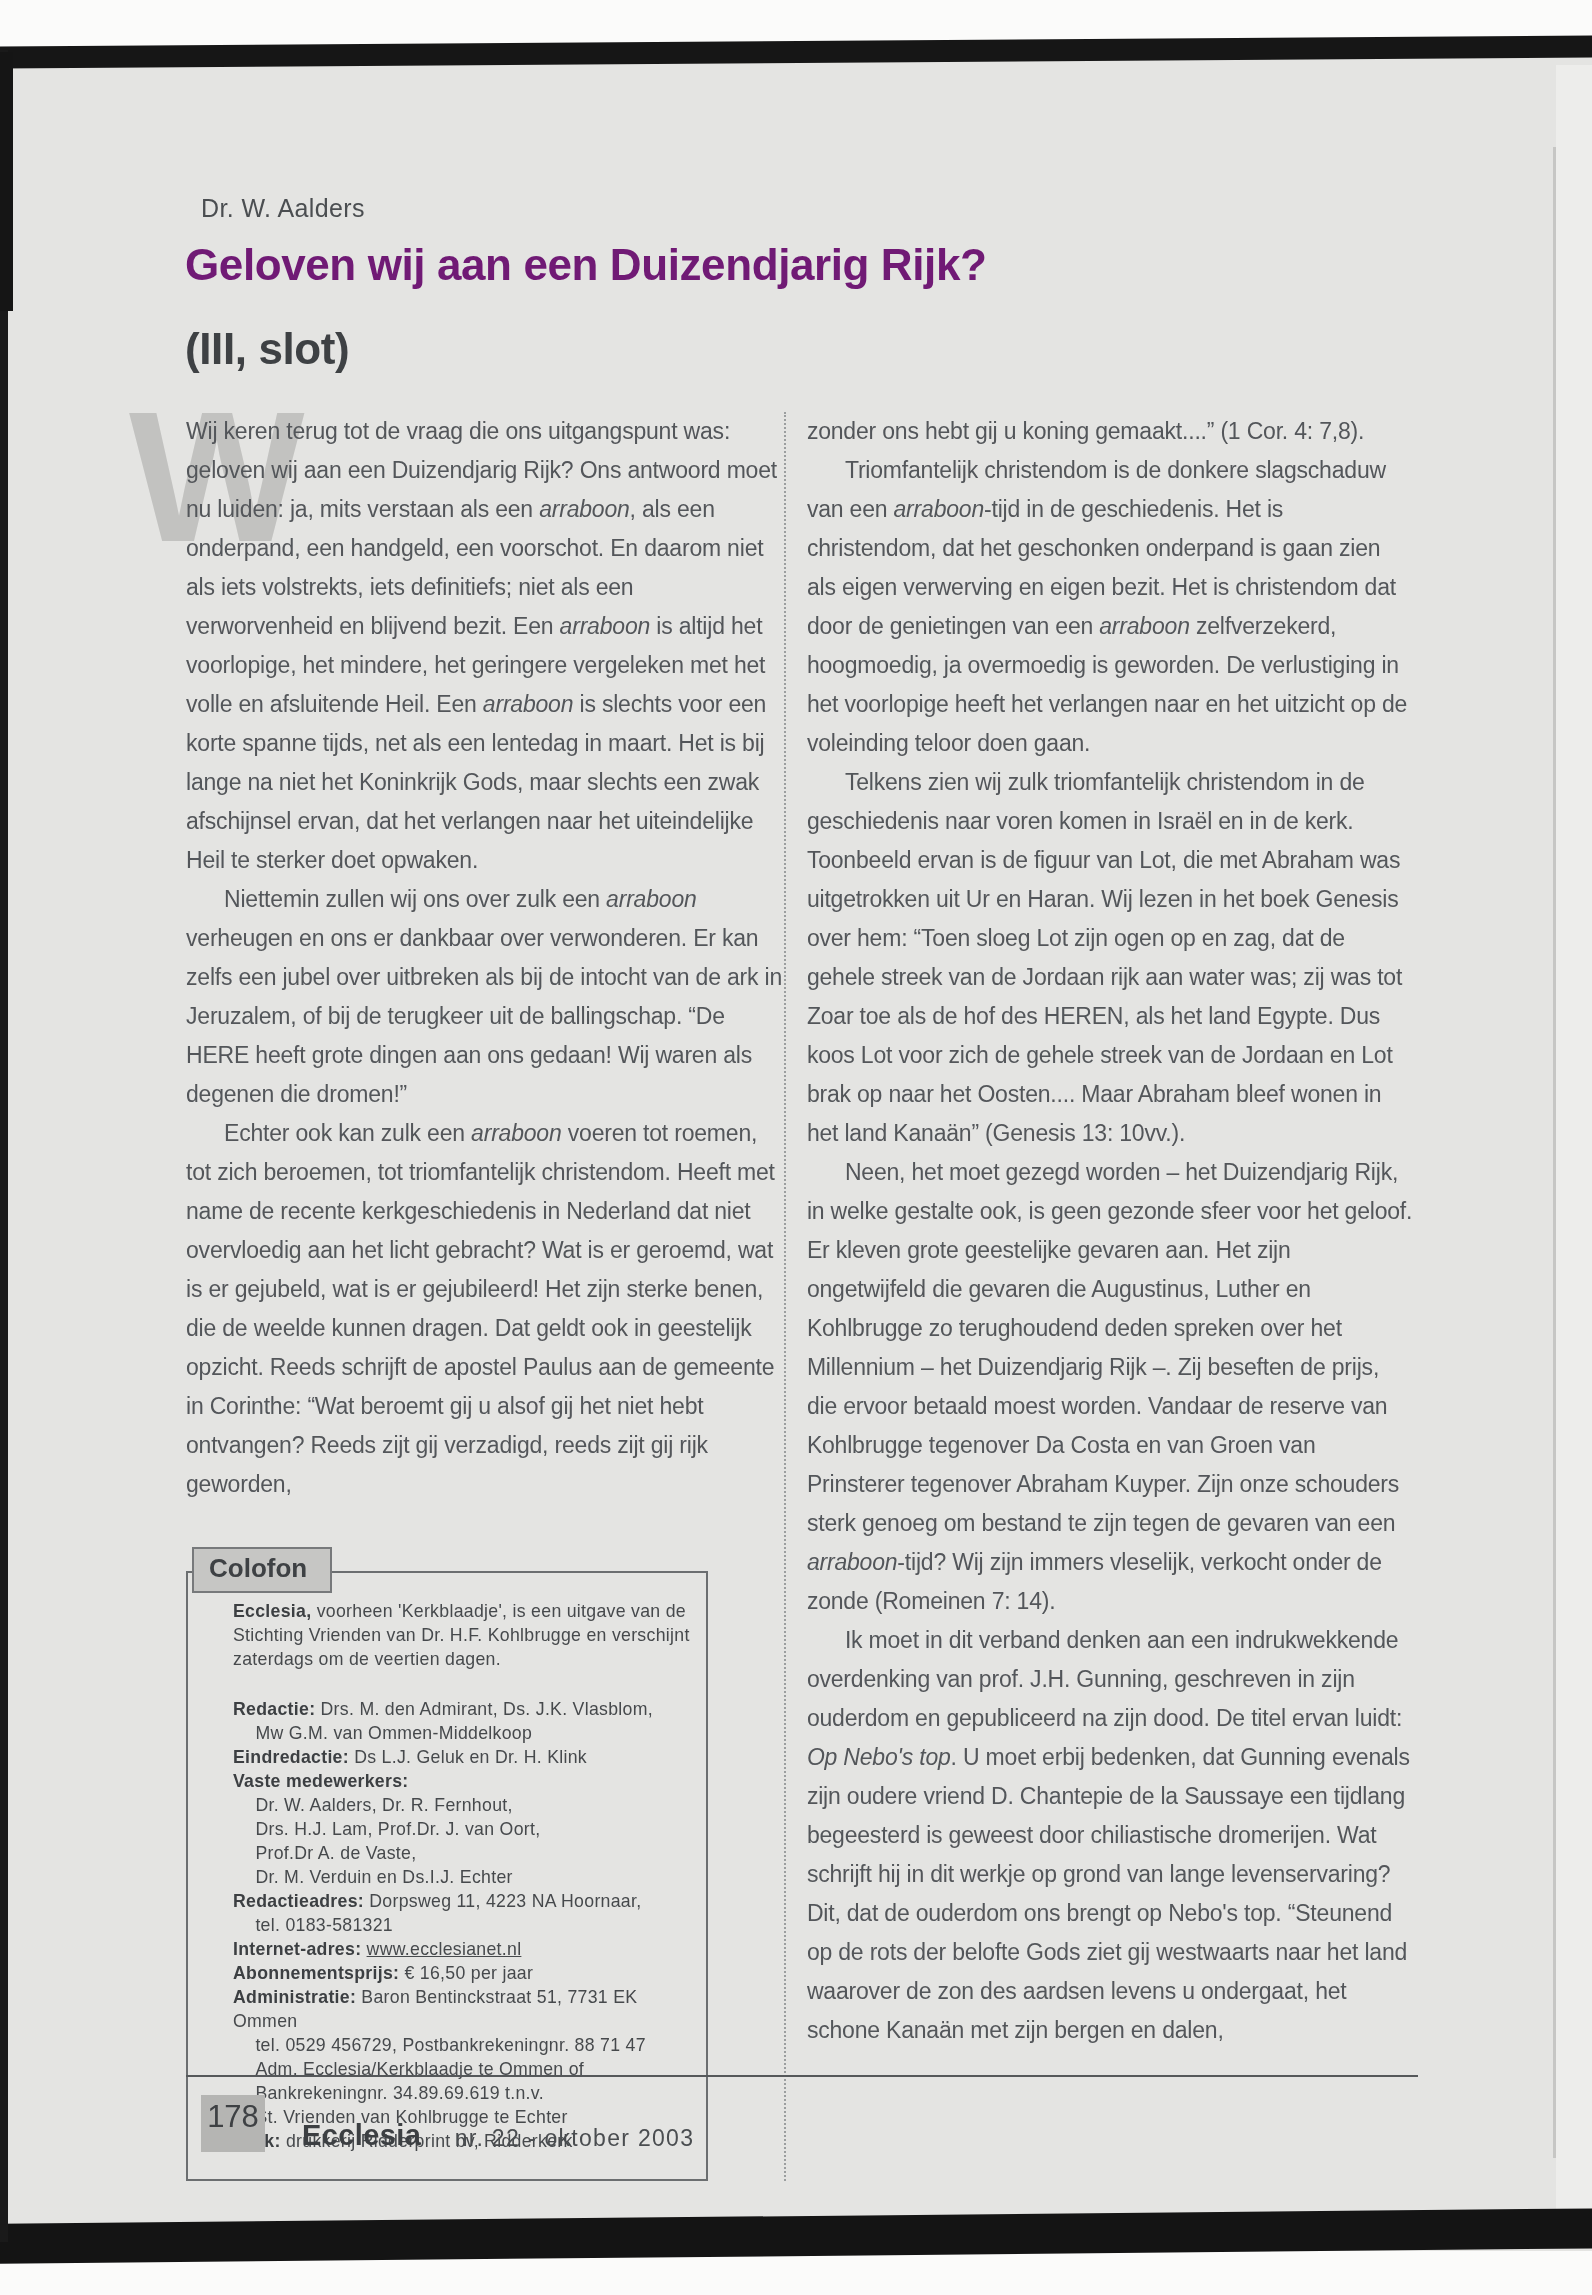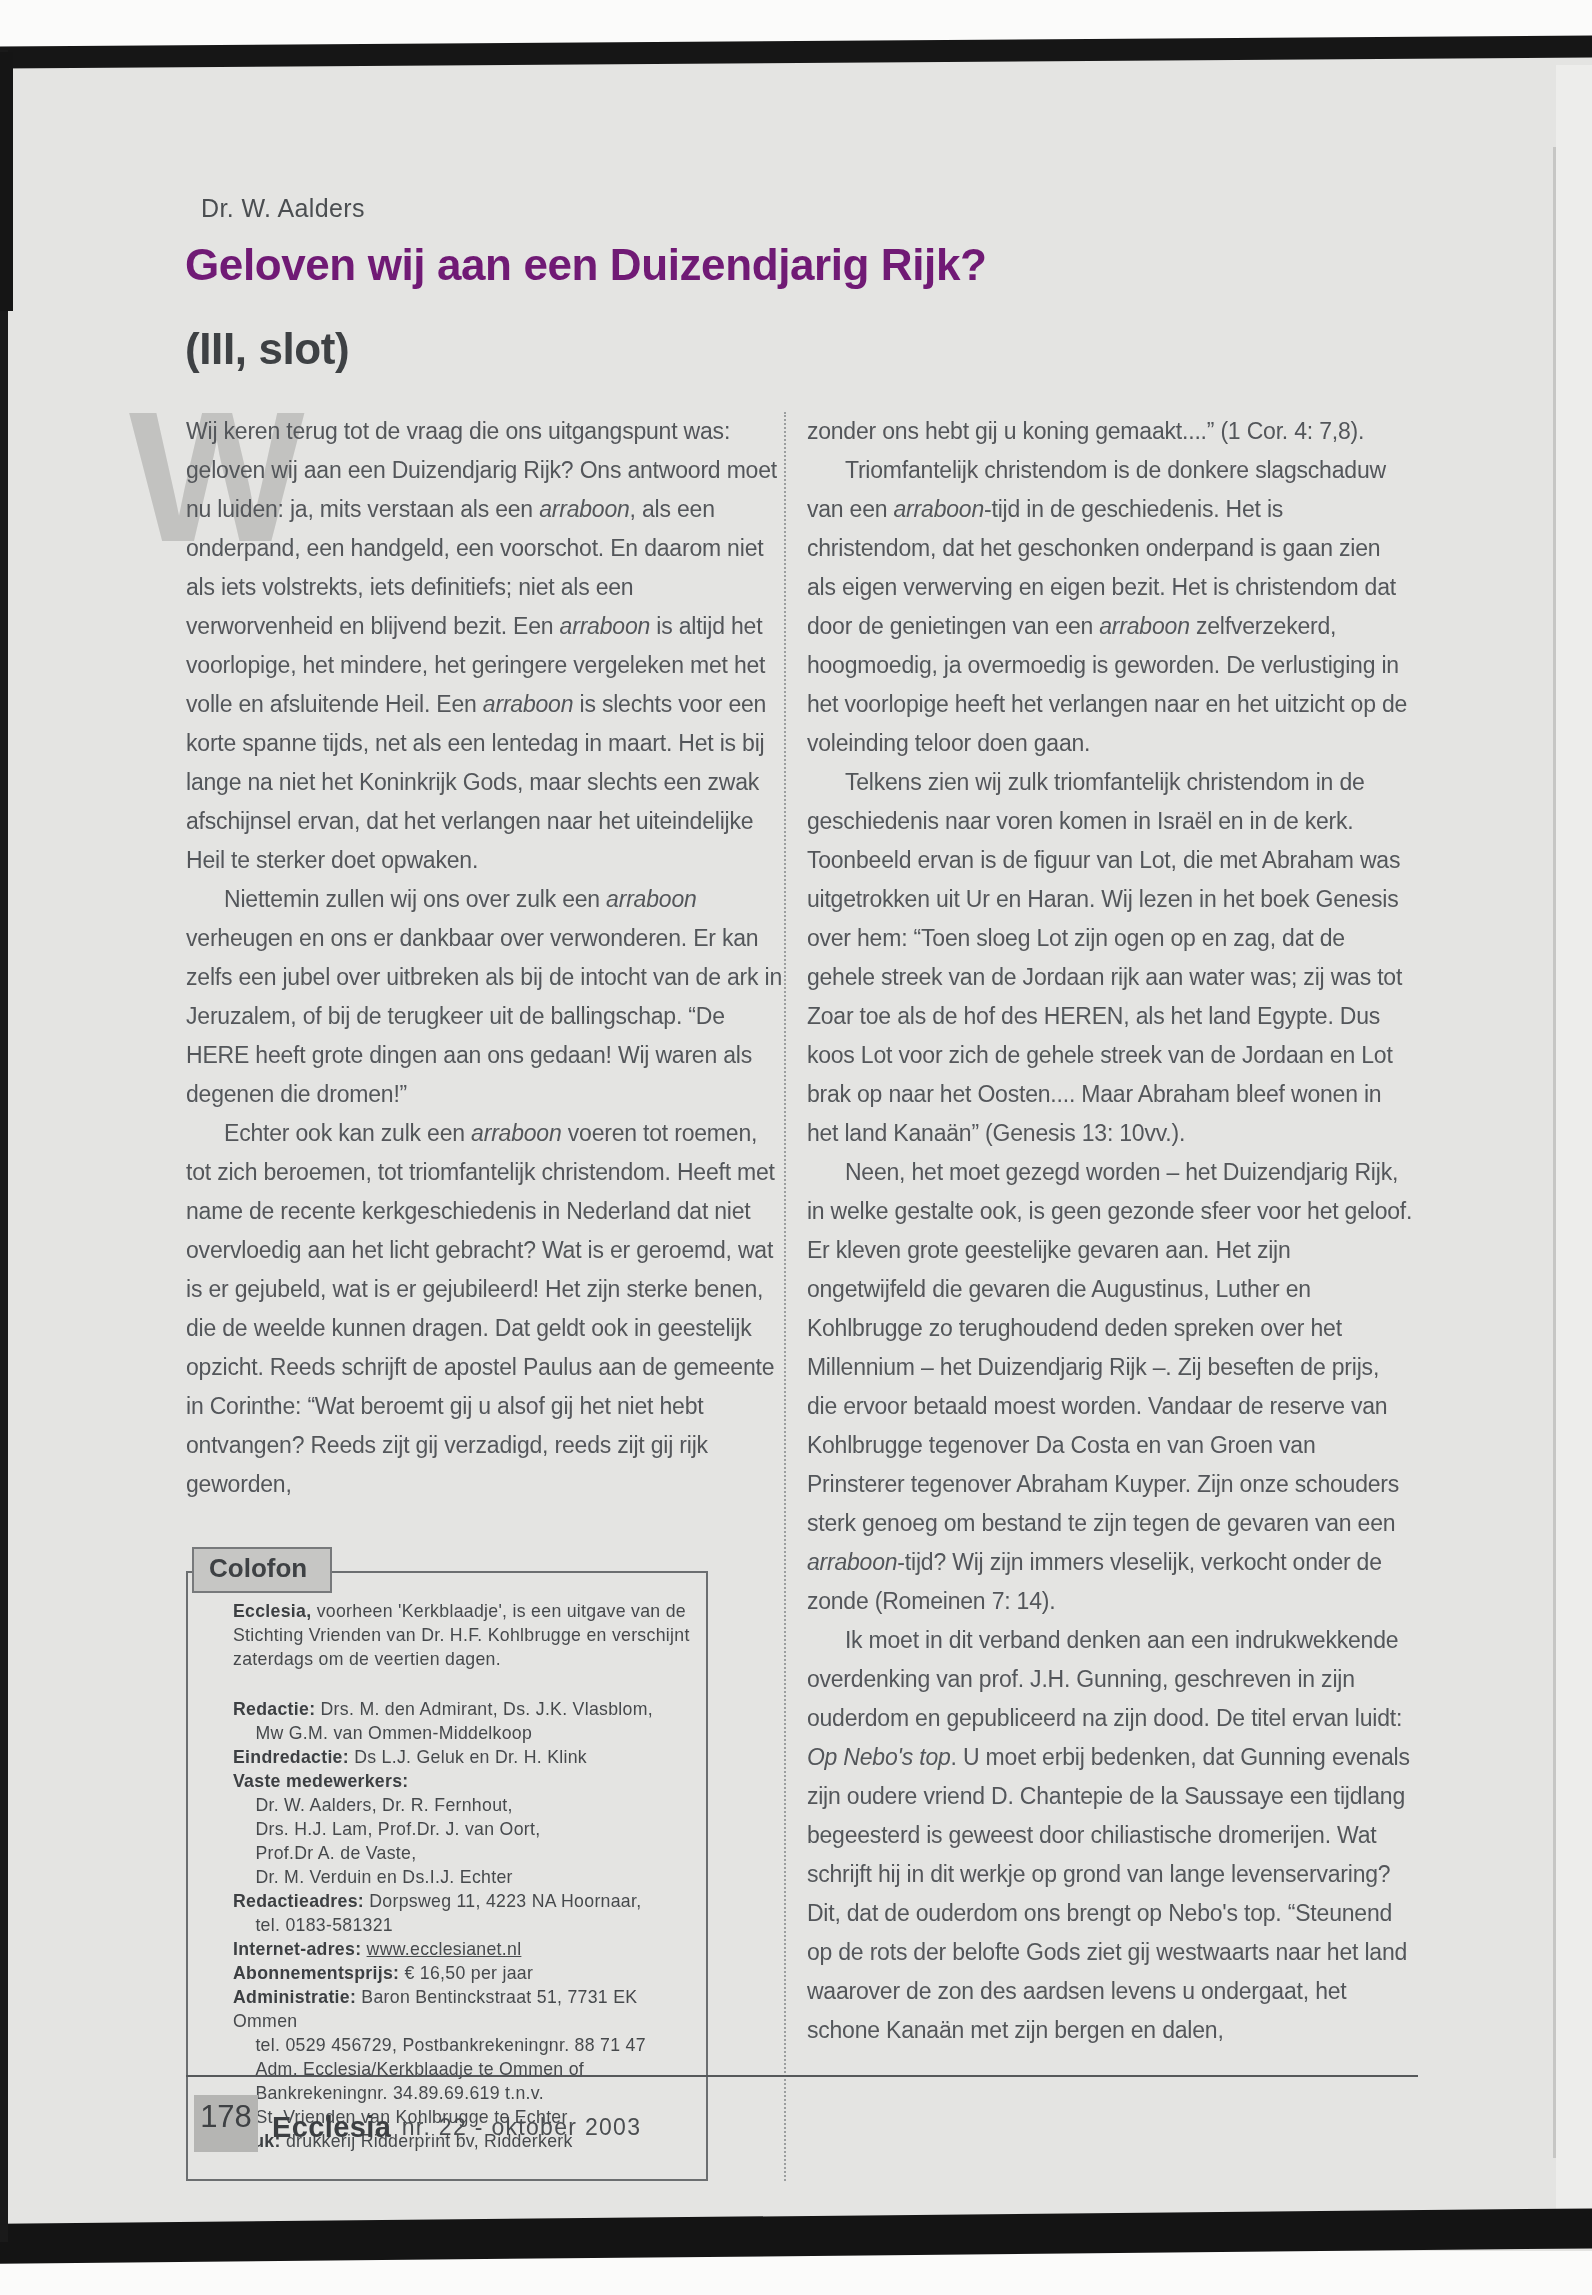--- a/index.html
+++ b/index.html
@@ -93,22 +93,22 @@
   .c-ind{padding-left:22.4px;}
   .c-b{font-weight:bold;color:#3c3f42;}
   .c-spacer{height:26px;}
   .c-link{text-decoration:underline;}
   
   .footer-rule{
     position:absolute;left:186px;top:2075px;width:1232px;height:1.7px;
     background:#55585a;z-index:2;
   }
   .footer-row{
-    position:absolute;left:194px;top:2095px;display:flex;
-    align-items:center;z-index:2;
+    position:absolute;left:201px;top:2095px;display:flex;
+    align-items:flex-end;z-index:2;gap:23px;
   }
   .pagenum-box{
     background:#b5b5b3;width:64px;height:57px;
     display:flex;align-items:flex-start;justify-content:center;
     font-size:31px;color:#3e4144;padding-top:3.5px;box-sizing:border-box;
   }
   .journal{
     margin-left:14px;margin-top:7px;
     font-size:29px;font-weight:bold;color:#3c3f42;letter-spacing:0.4px;
   }

